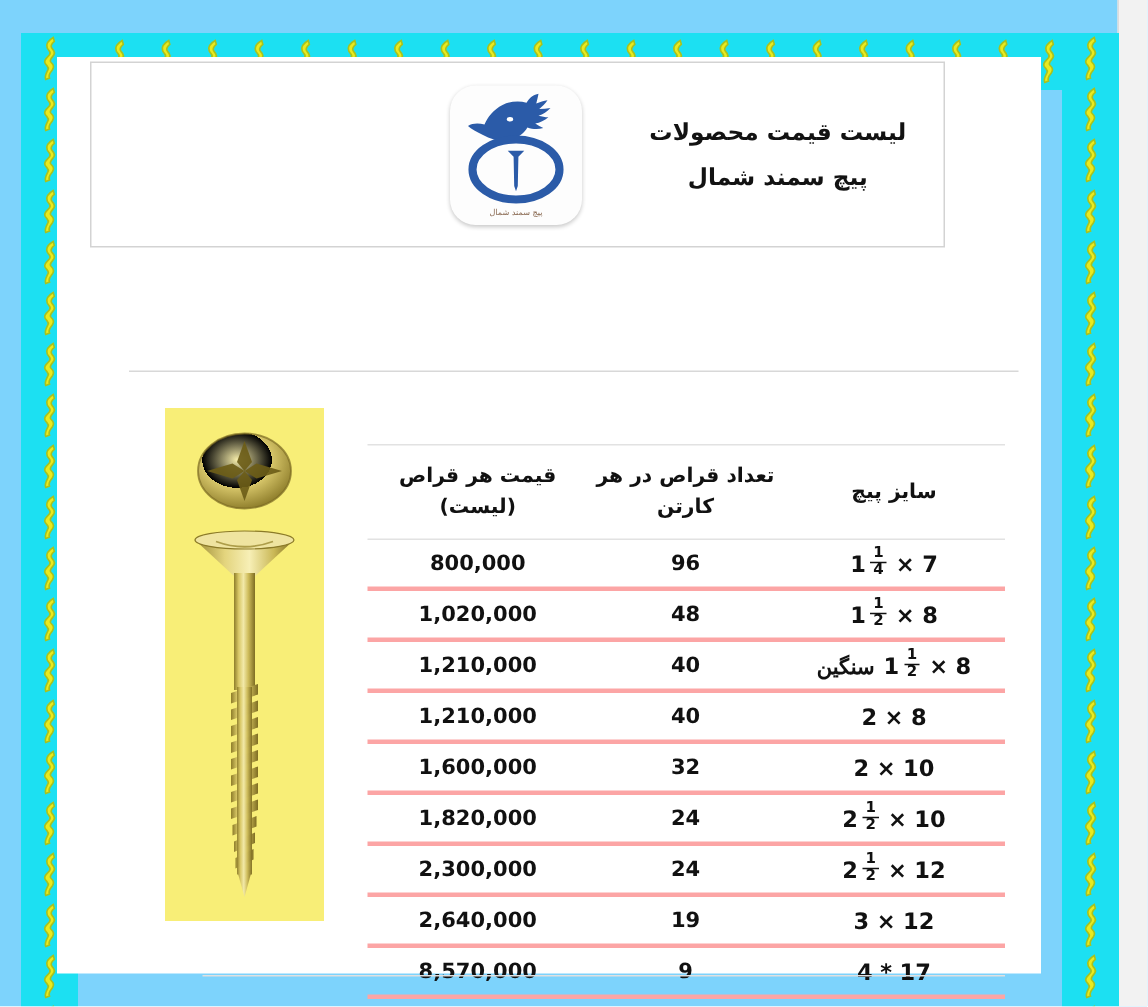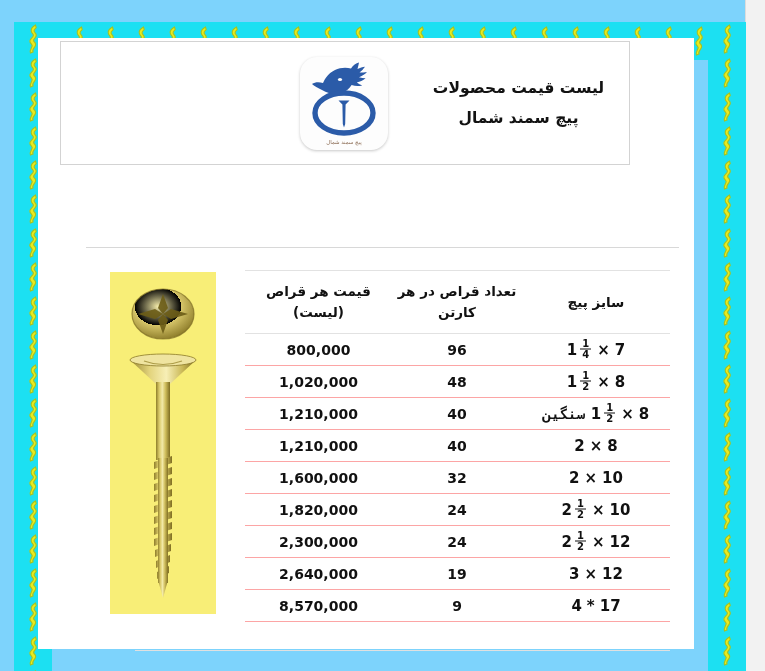--- a/index.html
+++ b/index.html
@@ -167,28 +167,28 @@
     height: 342px;
     background: #f8ee77;
     overflow: hidden;
   }
   .photo-box svg { display: block; }
 
   
   .price-table {
     position: absolute;
     right: 95px;
-    top: 270px;
+    top: 296px;
     width: 425px;
     border-collapse: collapse;
     direction: rtl;
   }
   .price-table th,
   .price-table td {
-    border-bottom: 1px solid #fca5a5;
+    border-bottom: 3px solid #fca5a5;
     padding: 0;
     text-align: center;
     vertical-align: middle;
     color: #111;
   }
   .price-table thead th {
     font-size: 13.5px;
     font-weight: bold;
     line-height: 1.55;
     height: 62px;
@@ -223,21 +223,21 @@
     align-items: center;
     line-height: 1;
     font-size: 10px;
     font-weight: bold;
     margin: 0 1px;
     transform: translateY(-0.5px);
   }
   .frac .num { padding: 0 2px; }
   .frac .den { padding: 0 2px; border-top: 1.3px solid #111; }
   .mixed .op { margin: 0 3px; font-weight: bold; }
-  .size-fa { font-family: Liberation Mono, monospace; font-weight: bold; margin-right: 6px; }
+  .size-fa { font-family: Liberation Serif, serif; font-weight: bold; margin-right: 6px; }
 
   .bottom-rule {
     position: absolute;
     right: 95px;
     left: 135px;
     top: 650px;
     height: 1px;
     background: #e0e0e0;
   }
 </style>

